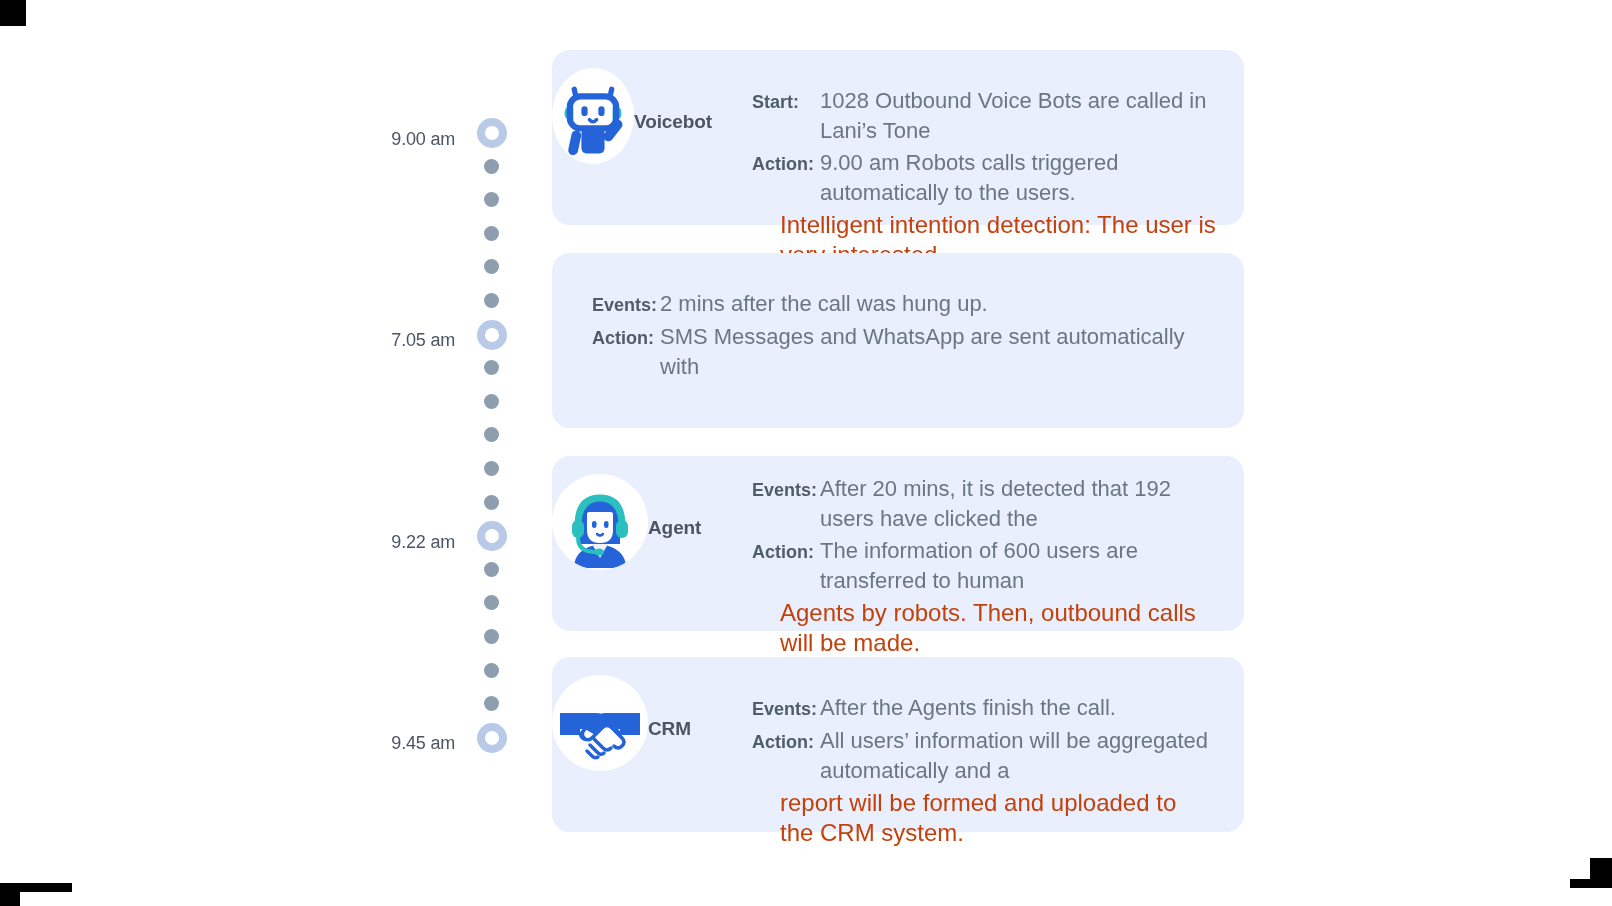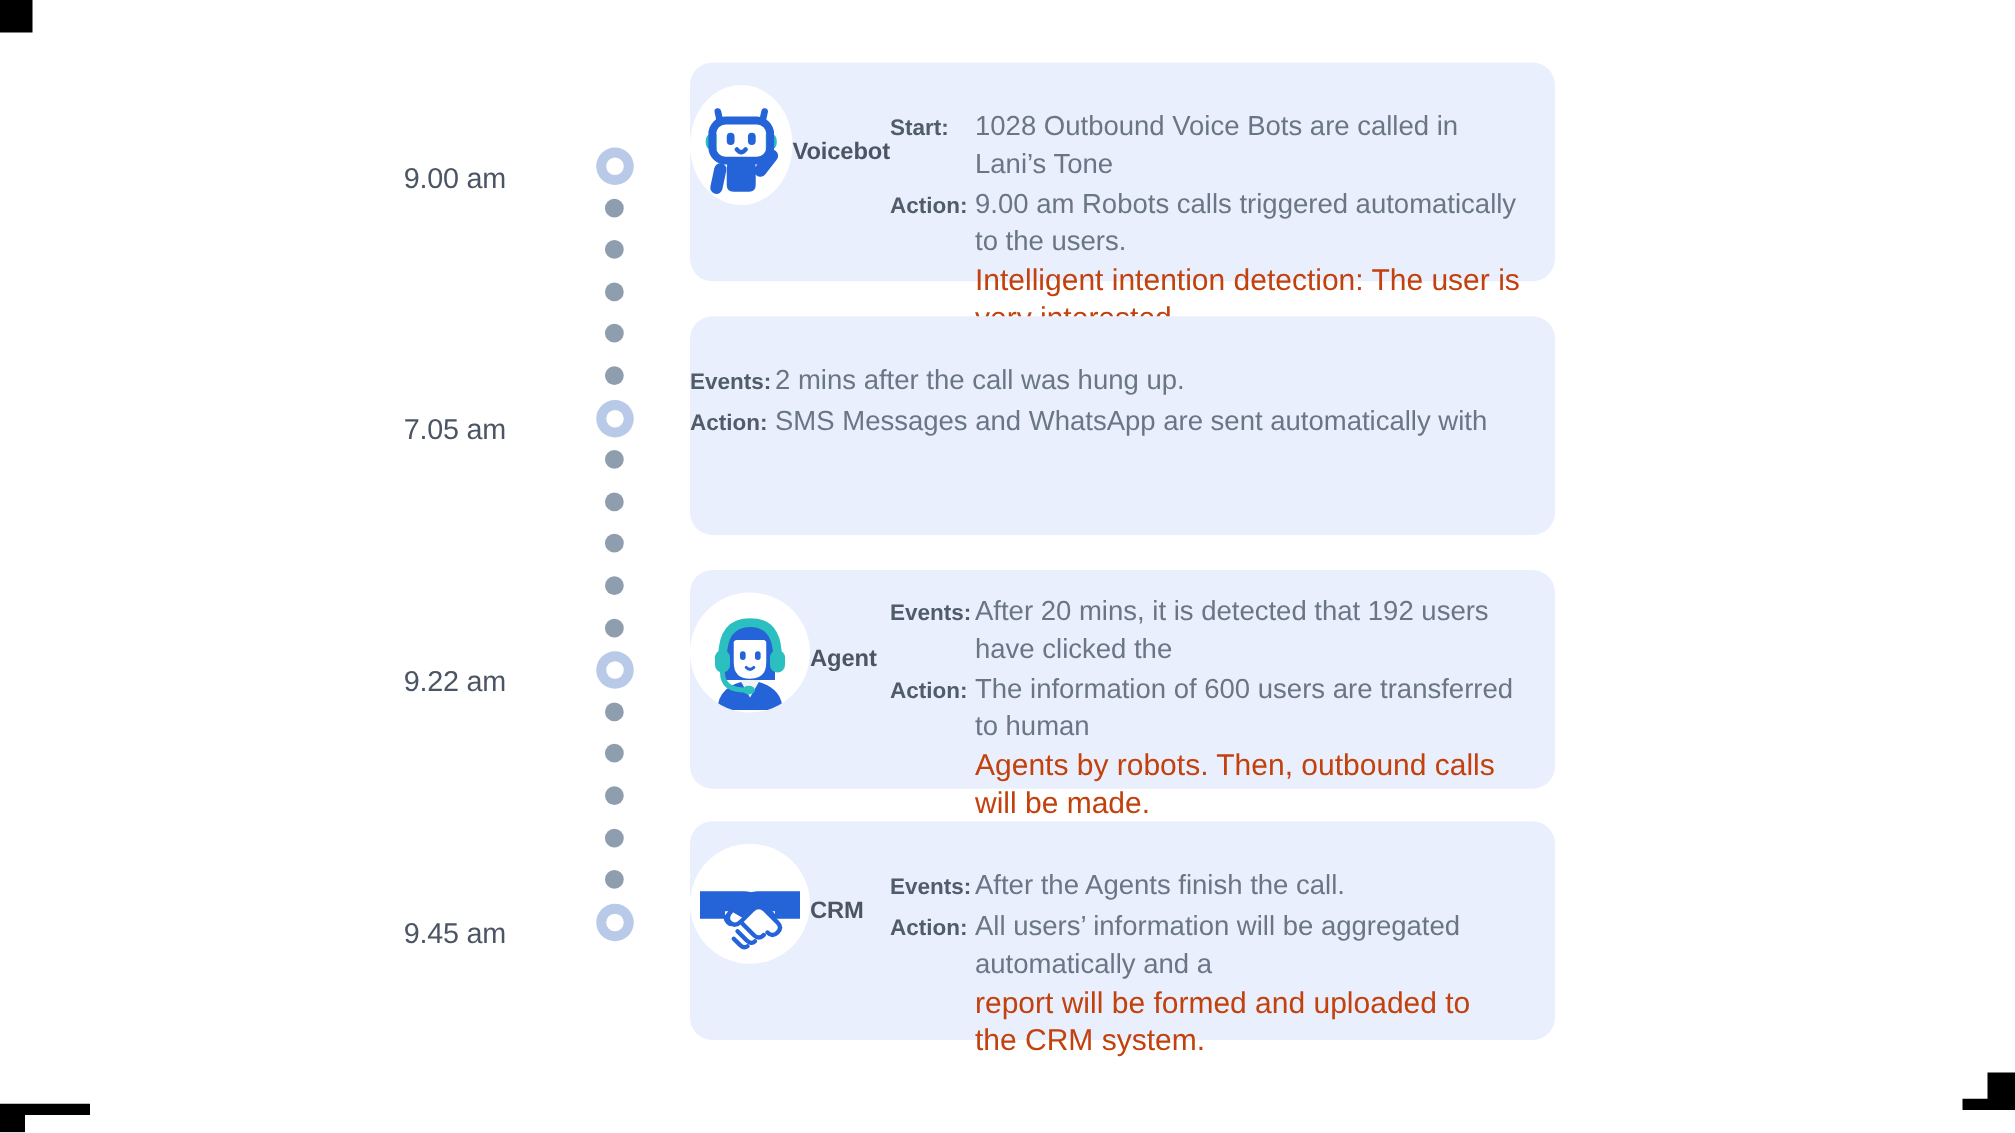--- a/index.html
+++ b/index.html
@@ -56,23 +56,24 @@
   .dot {
     width: 15px; height: 15px;
     border-radius: 50%;
     background: #8e9eae;
     margin-left: 10px;
   }
 
   
   .time-label {
     position: absolute;
-    right: 12px;
+    right: 0;
     width: 120px;
-    font-size: 23px;
+    text-align: right;
+    font-size: 18px;
     color: #4b5563;
     letter-spacing: -0.2px;
     white-space: nowrap;
   }
   #time-label-col {
     position: absolute;
     left: 330px;
     top: 0;
     width: 125px;
     height: 906px;
@@ -123,20 +124,21 @@
   }
   .card-text-col {
     flex: 1 1 auto;
     padding-top: 36px;
     padding-right: 28px;
   }
   .text-row {
     display: flex;
     align-items: baseline;
     margin-bottom: 2px;
+    margin-left: 40px;
   }
   .text-key {
     flex: 0 0 68px;
     font-size: 18px;
     font-weight: bold;
     color: #515c6b;
     line-height: 30px;
     white-space: nowrap;
   }
   .text-val {

